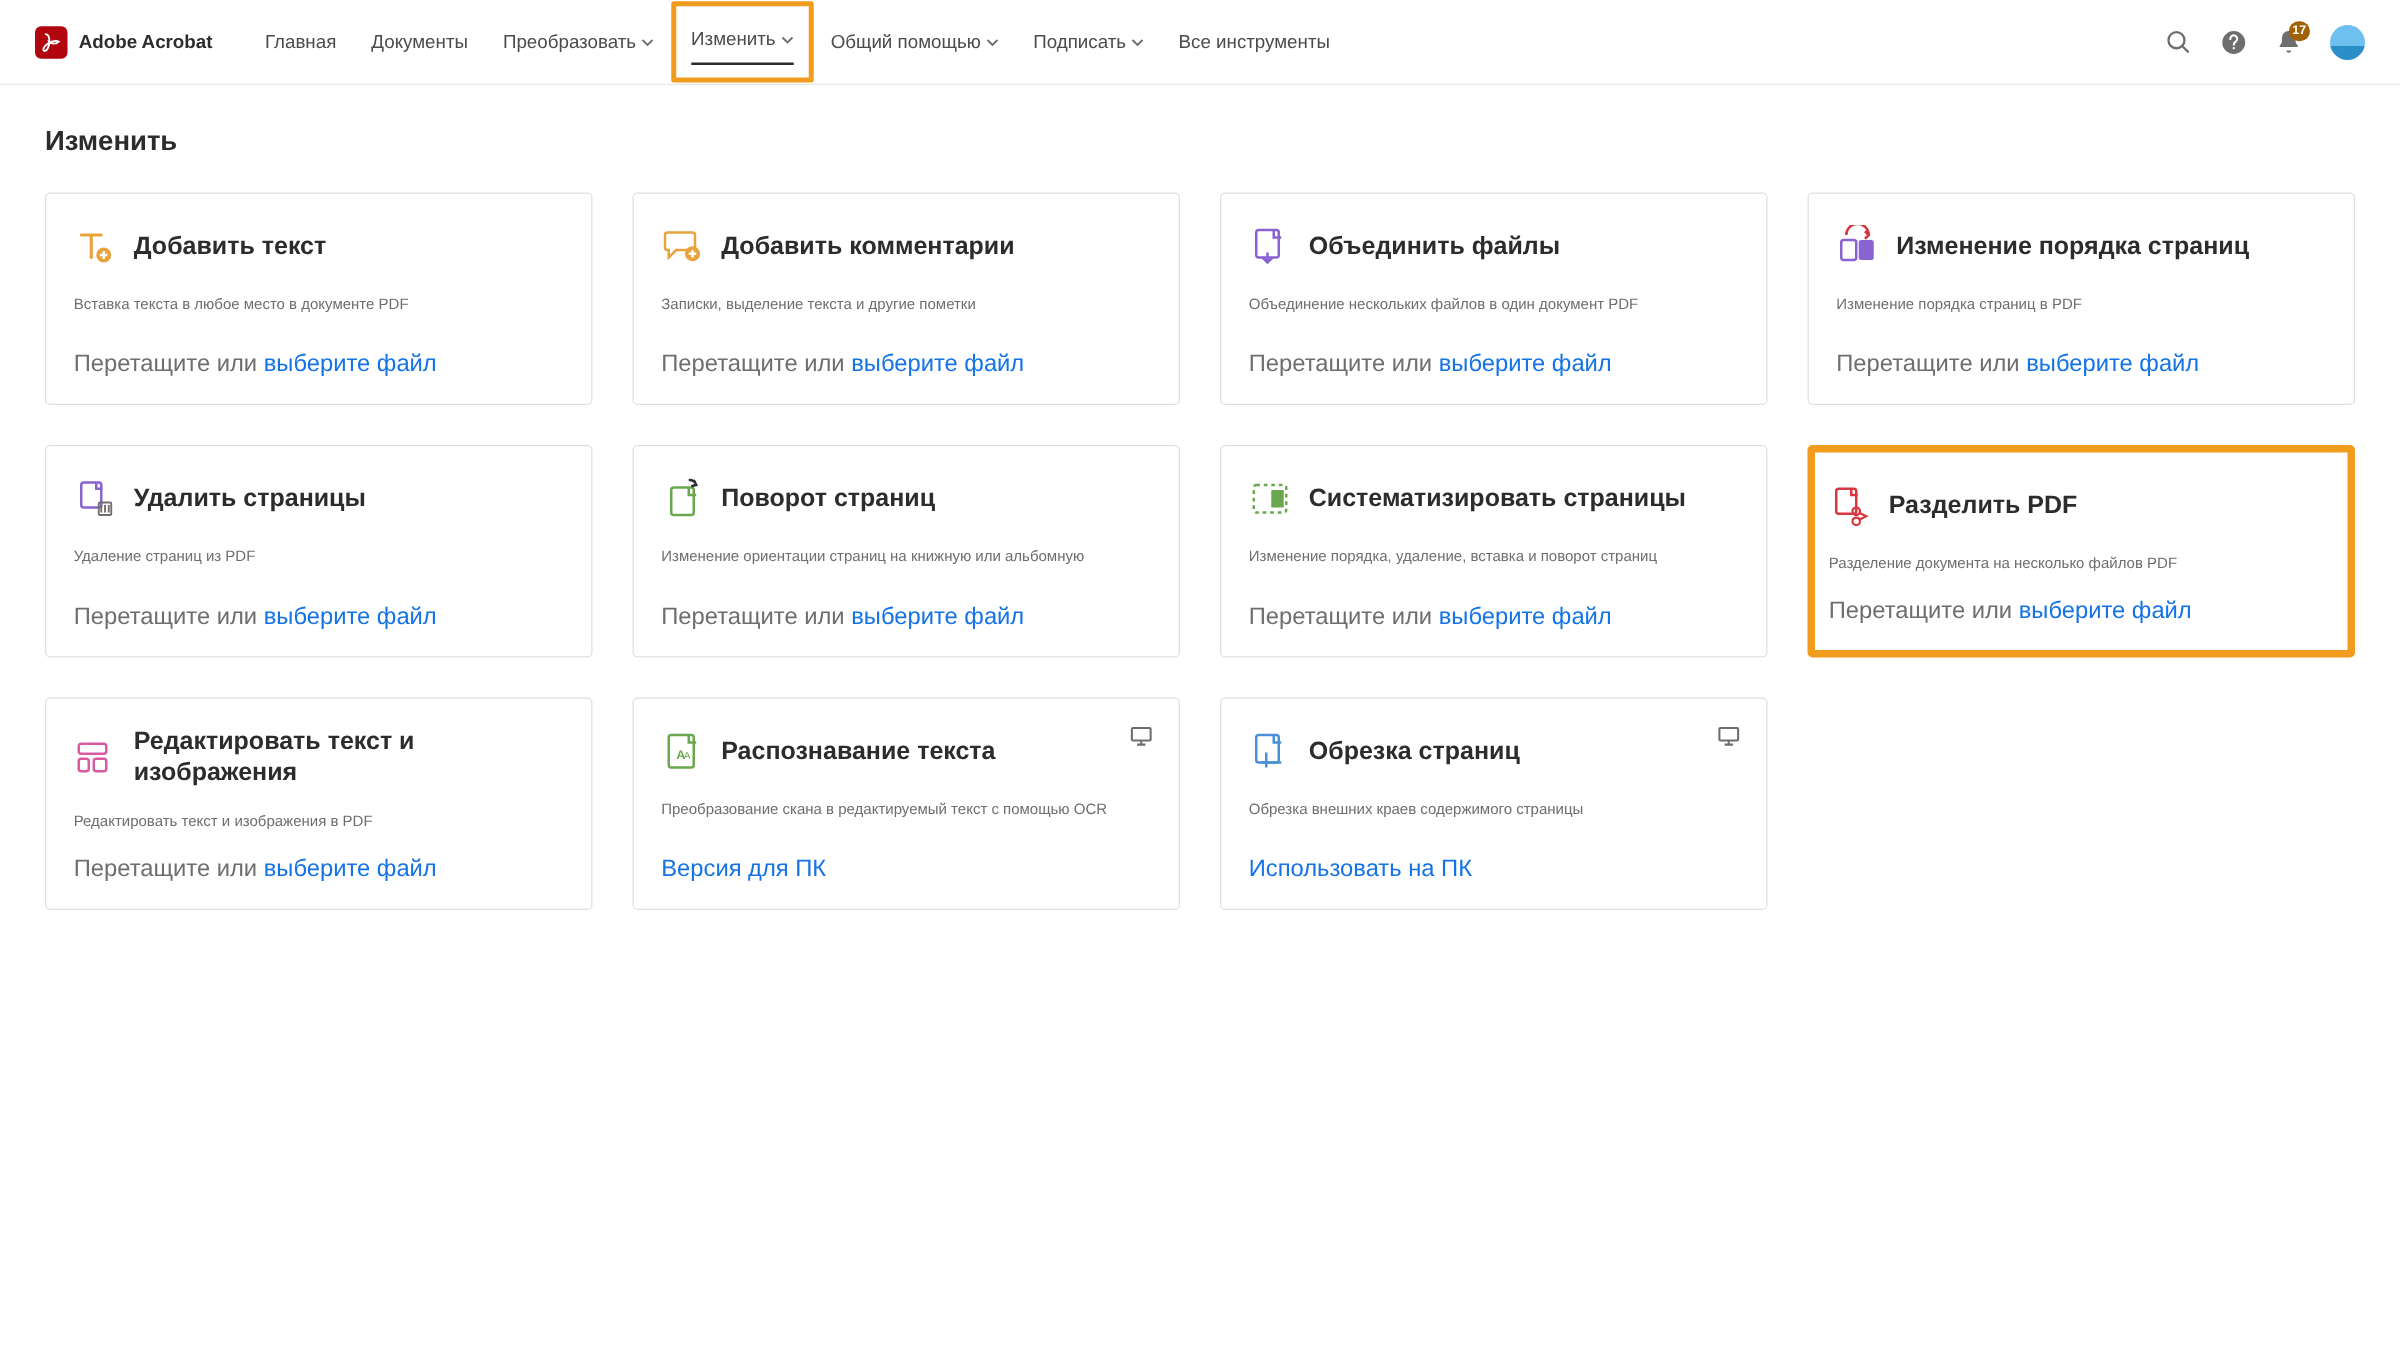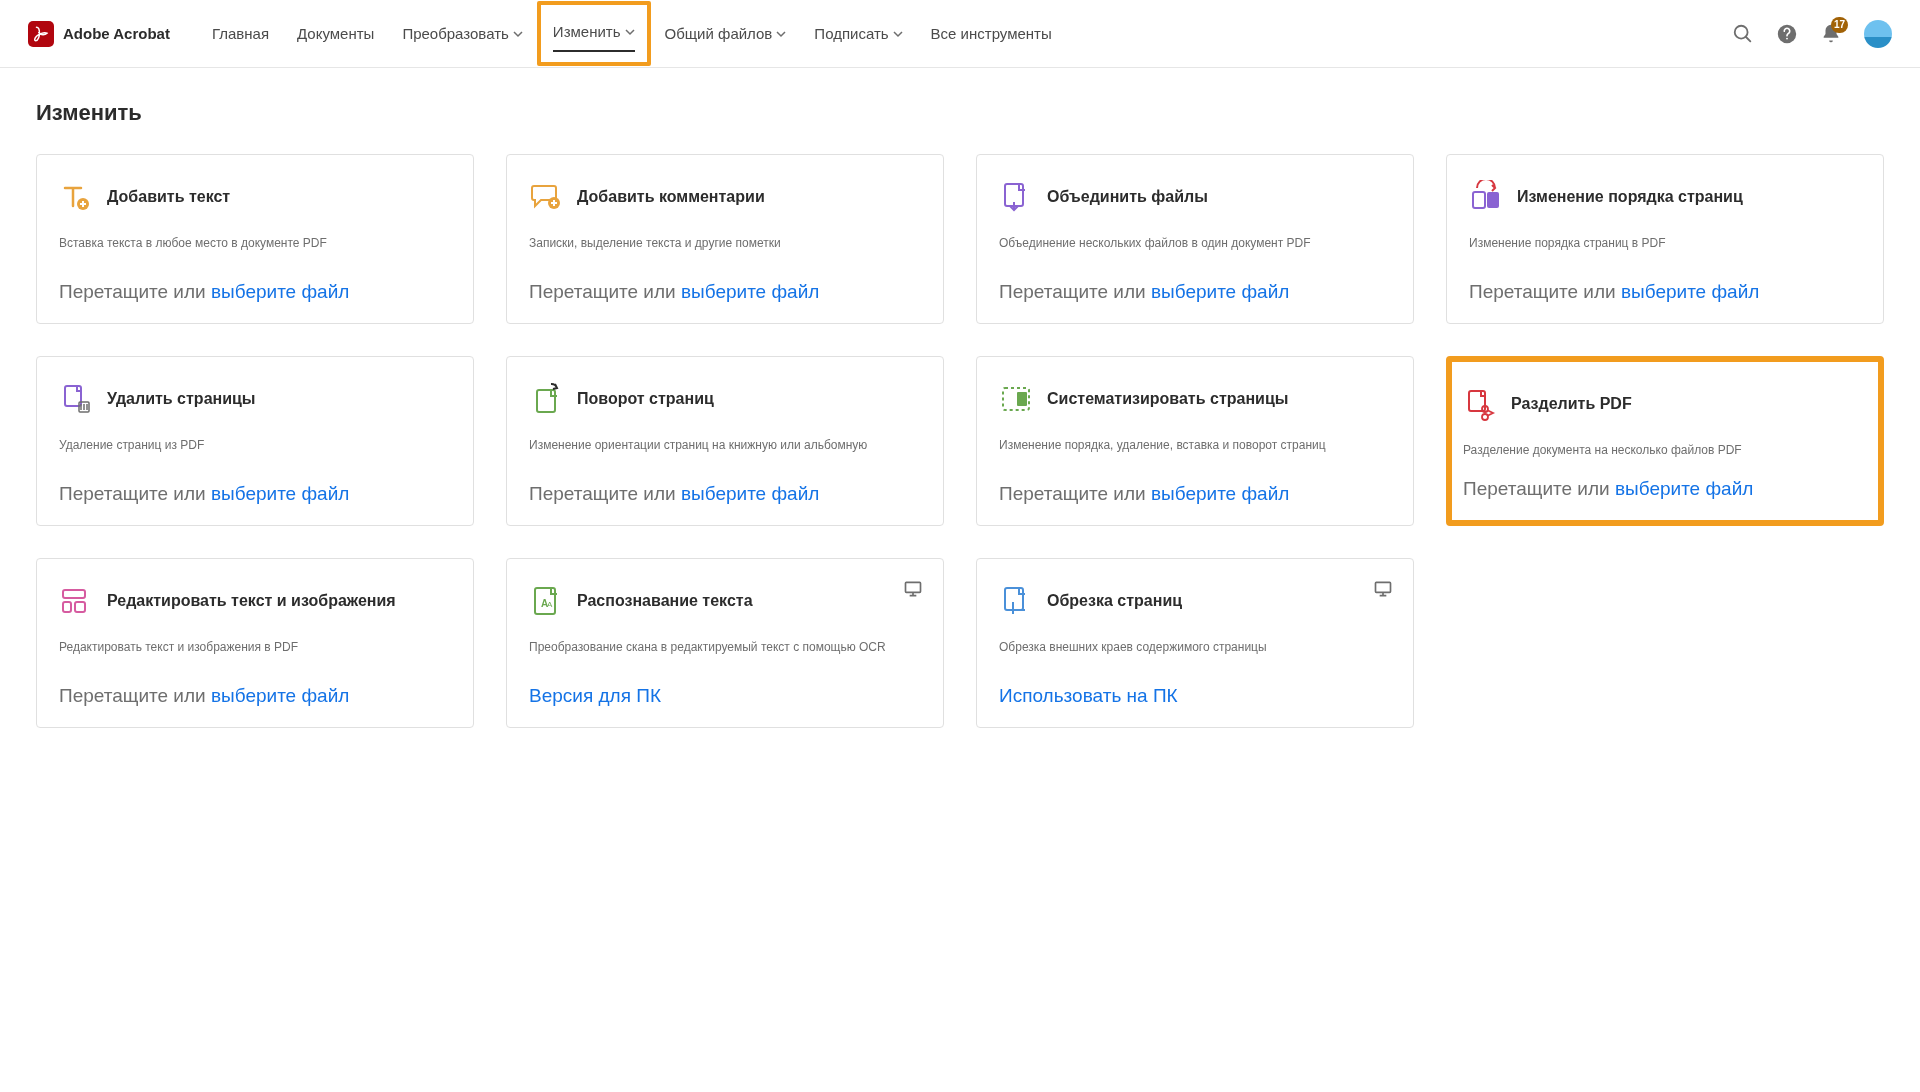--- a/index.html
+++ b/index.html
@@ -18,21 +18,21 @@
     .icon-btn { display: inline-flex; color: #6e6e6e; cursor: pointer; position: relative; }
     .badge { position: absolute; top: -6px; right: -6px; background: #a16207; color: #fff; border-radius: 10px; min-width: 16px; height: 16px; font-size: 10px; font-weight: 700; display: flex; align-items: center; justify-content: center; padding: 0 3px; }
     .avatar { width: 28px; height: 28px; border-radius: 50%; background: linear-gradient(180deg, #6ec1ef 0%, #6ec1ef 60%, #2a8fc7 60%, #2a8fc7 100%); cursor: pointer; }
     .content { padding: 32px 36px; }
     .page-title { font-size: 22px; font-weight: 700; color: #2c2c2c; margin-bottom: 28px; }
     .grid { display: grid; grid-template-columns: repeat(4, 1fr); gap: 32px; }
     .card { border: 1px solid #e0e0e0; border-radius: 4px; padding: 22px 22px 20px; min-height: 170px; display: flex; flex-direction: column; position: relative; }
     .card.highlight { border: 6px solid #f29c1e; padding-left: 11px; }
     .card-head { display: flex; align-items: center; gap: 14px; margin-bottom: 18px; min-height: 40px; }
     .card-icon { width: 34px; height: 34px; display: flex; align-items: center; justify-content: center; flex-shrink: 0; }
-    .card-title { font-size: 16px; font-weight: 700; color: #2c2c2c; line-height: 1.25; }
+    .card-title { font-size: 20px; font-weight: 700; color: #2c2c2c; line-height: 1.25; }
     .card-desc { font-size: 12px; color: #6e6e6e; line-height: 1.4; flex-grow: 1; }
     .card-foot { margin-top: 14px; font-size: 19px; }
     .drag-pre { color: #6e6e6e; }
     .link { color: #1473e6; cursor: pointer; }
     .desktop-badge { position: absolute; top: 20px; right: 20px; color: #6e6e6e; }
   </style>
 </head>
 <body>
 
 <header class="header">
@@ -62,21 +62,21 @@
         </div>
       <div class="nav-item nav-highlight">
           <span>Изменить</span>
           <span class="chev">
             <svg width="10" height="10" viewBox="0 0 10 10">
               <path d="M1 3l4 4 4-4" stroke="#6e6e6e" stroke-width="1.5" fill="none"></path>
             </svg>
           </span>
         </div>
       <div class="nav-item">
-          <span>Общий файлов</span>
+          <span>Общий помощью</span>
           <span class="chev">
             <svg width="10" height="10" viewBox="0 0 10 10">
               <path d="M1 3l4 4 4-4" stroke="#6e6e6e" stroke-width="1.5" fill="none"></path>
             </svg>
           </span>
         </div>
       <div class="nav-item">
           <span>Подписать</span>
           <span class="chev">
             <svg width="10" height="10" viewBox="0 0 10 10">

